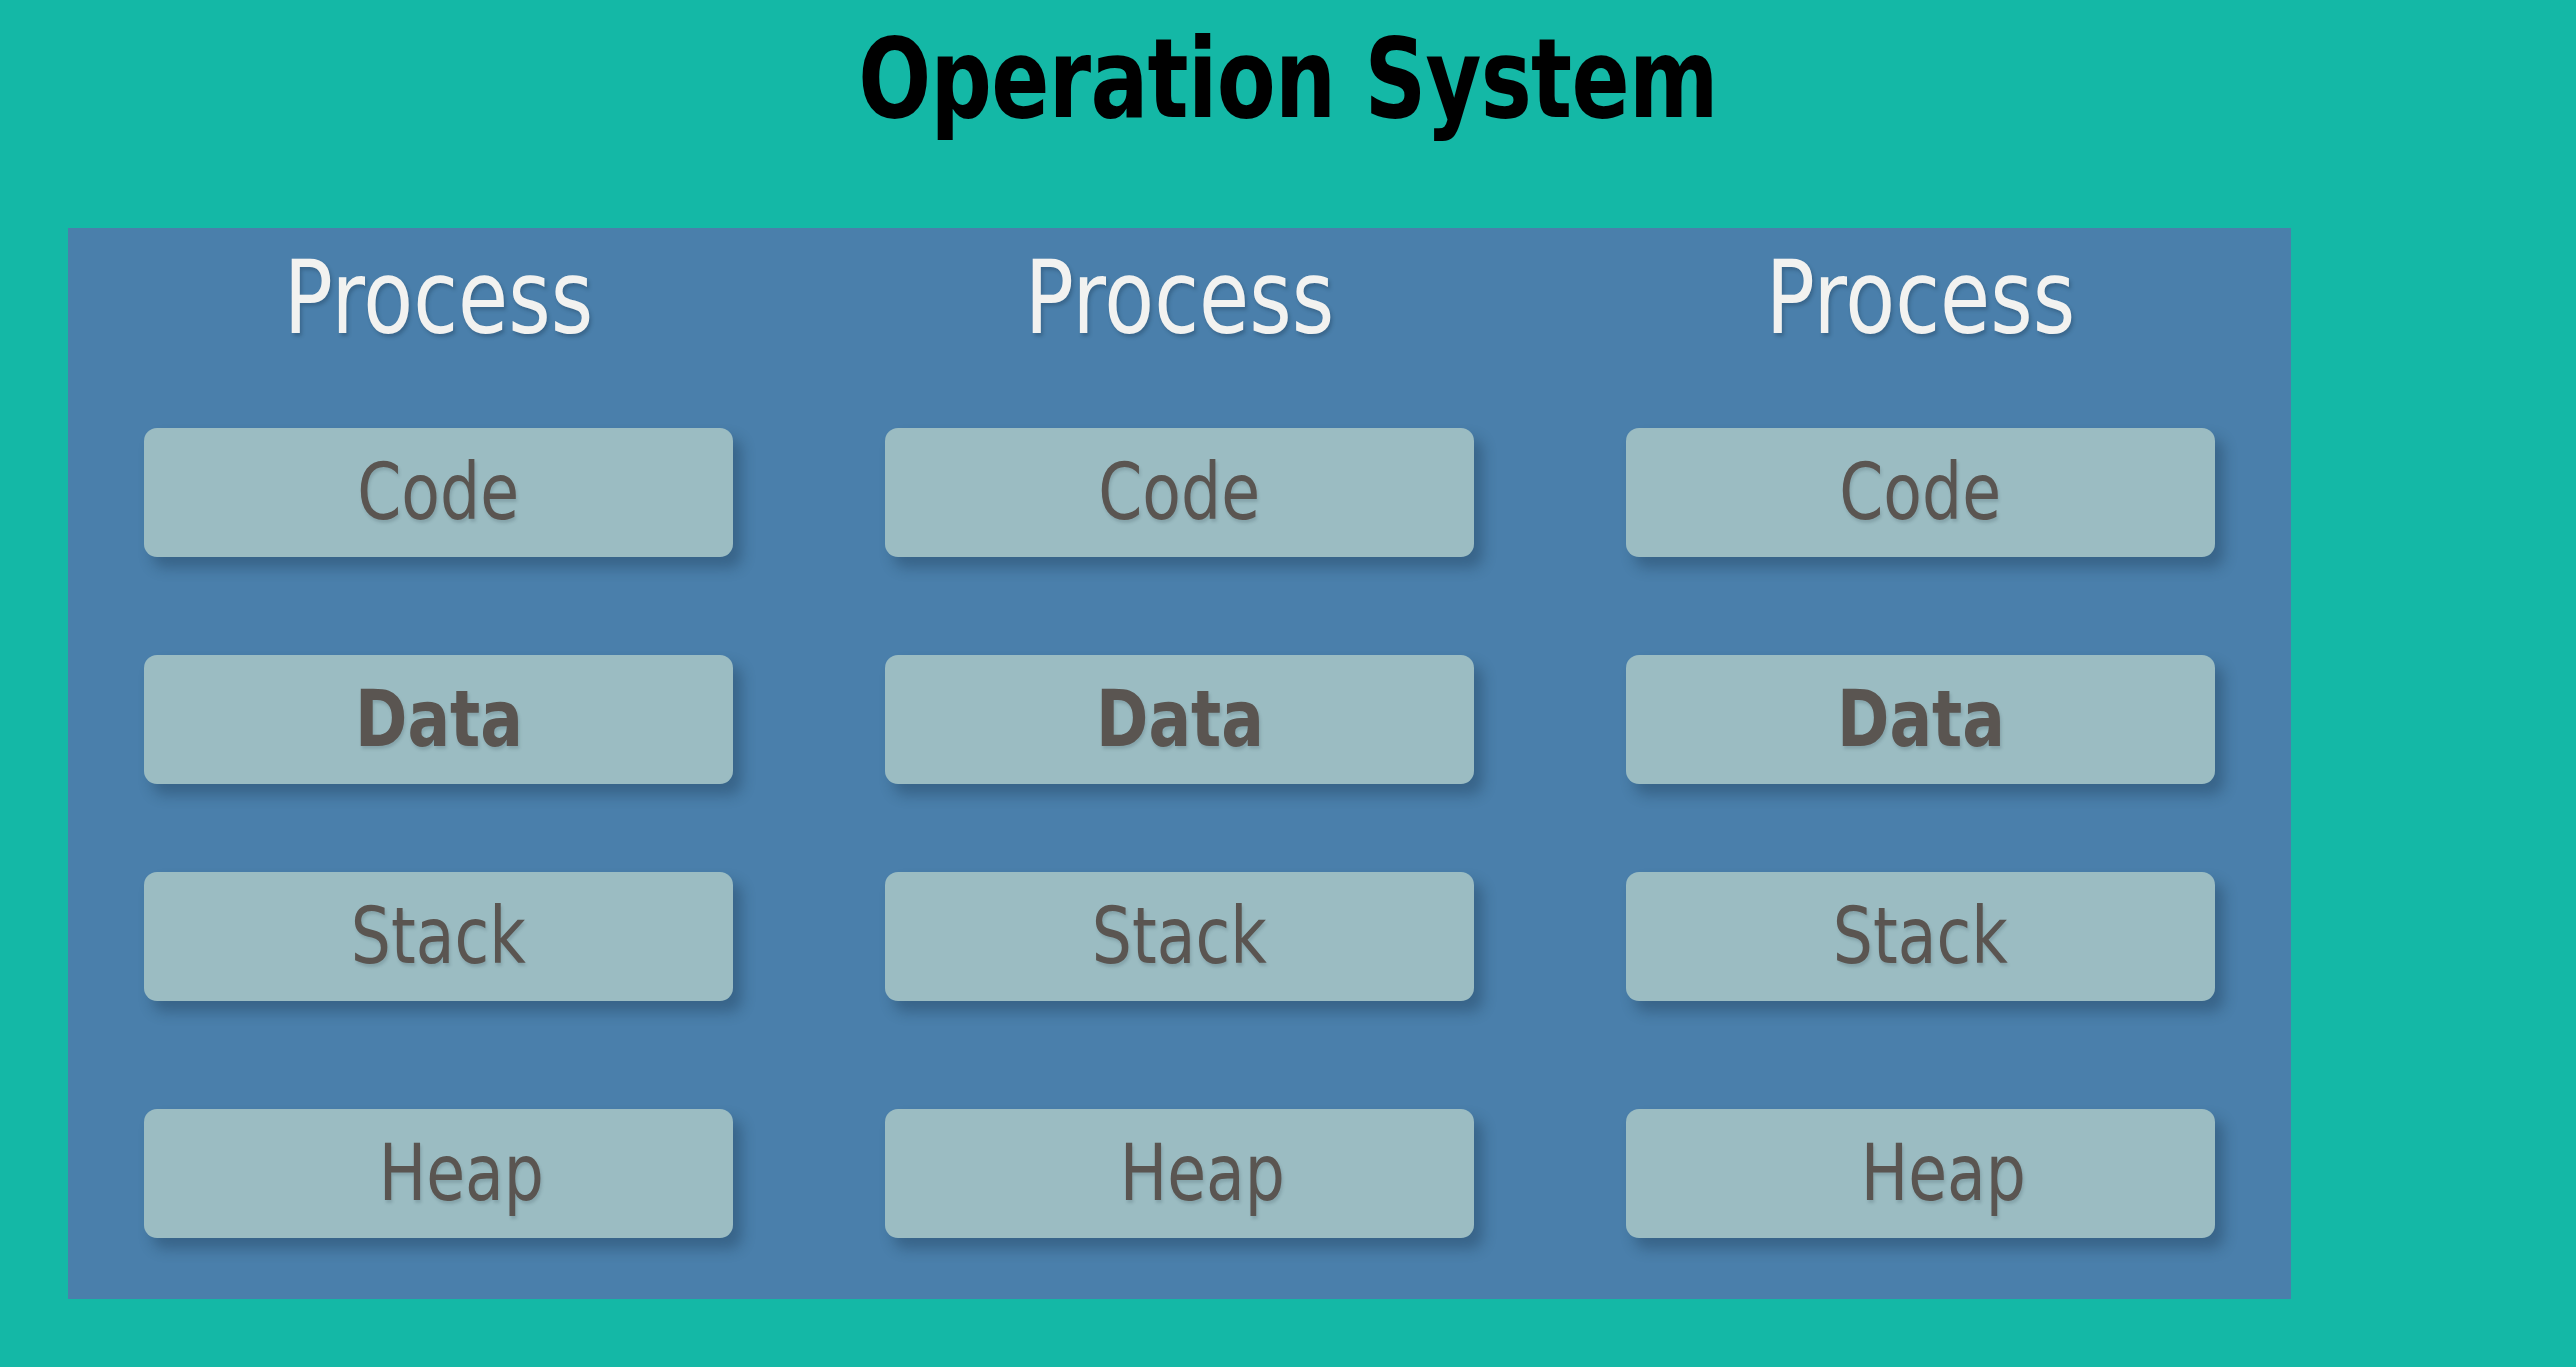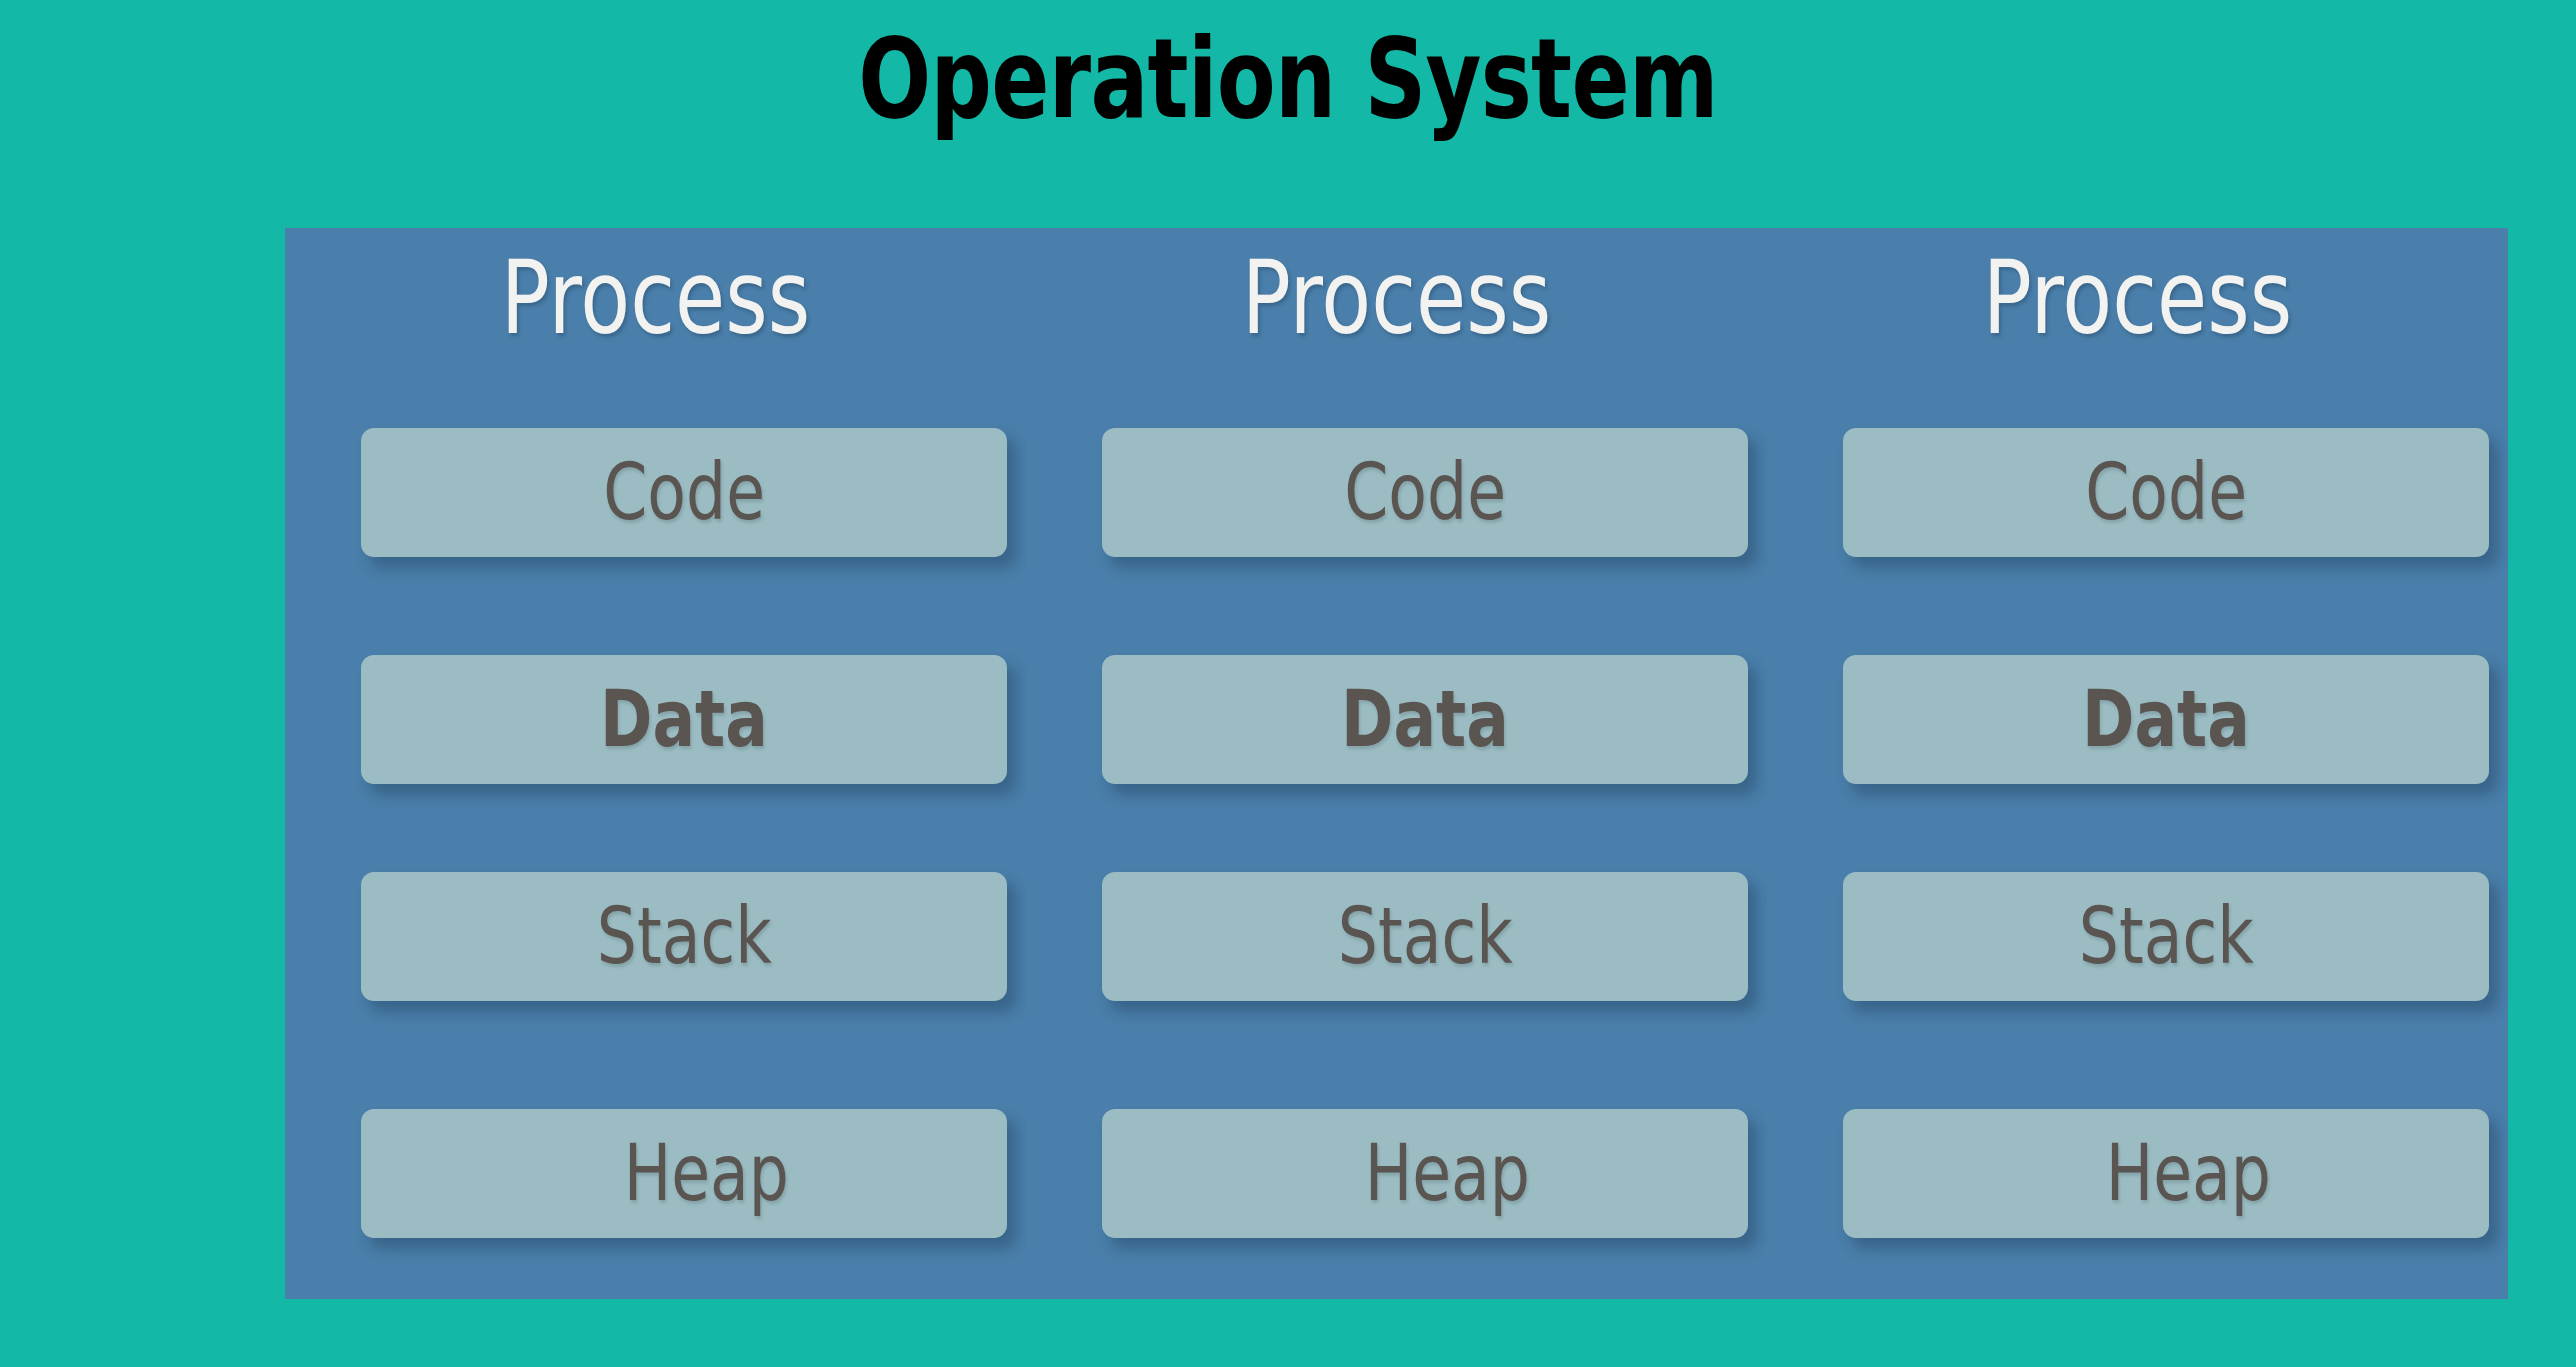--- a/index.html
+++ b/index.html
@@ -36,21 +36,21 @@
   }
 
   
   #process-row {
     position: absolute;
     left: 68px;
     top: 228px;
     width: 2440px;
     height: 1071px;
     display: flex;
-    justify-content: flex-end;
+    justify-content: flex-start;
     border-radius: 15px;
   }
 
   .process-box {
     position: relative;
     width: 741px;
     height: 1071px;
     background: #4a7fab;
     box-sizing: border-box;
   }
@@ -75,21 +75,21 @@
     position: absolute;
     left: 0;
     top: 200px;
     width: 100%;
     height: 871px;
   }
 
   .segment-box {
     position: absolute;
     left: 76px;
-    width: 646px;
+    width: 589px;
     height: 129px;
     background: #9bbcc2;
     border-radius: 13px;
     box-shadow: 8.6px 10.3px 13.8px rgba(18, 42, 66, 0.32);
     display: flex;
     align-items: center;
     justify-content: center;
     box-sizing: border-box;
   }
 

